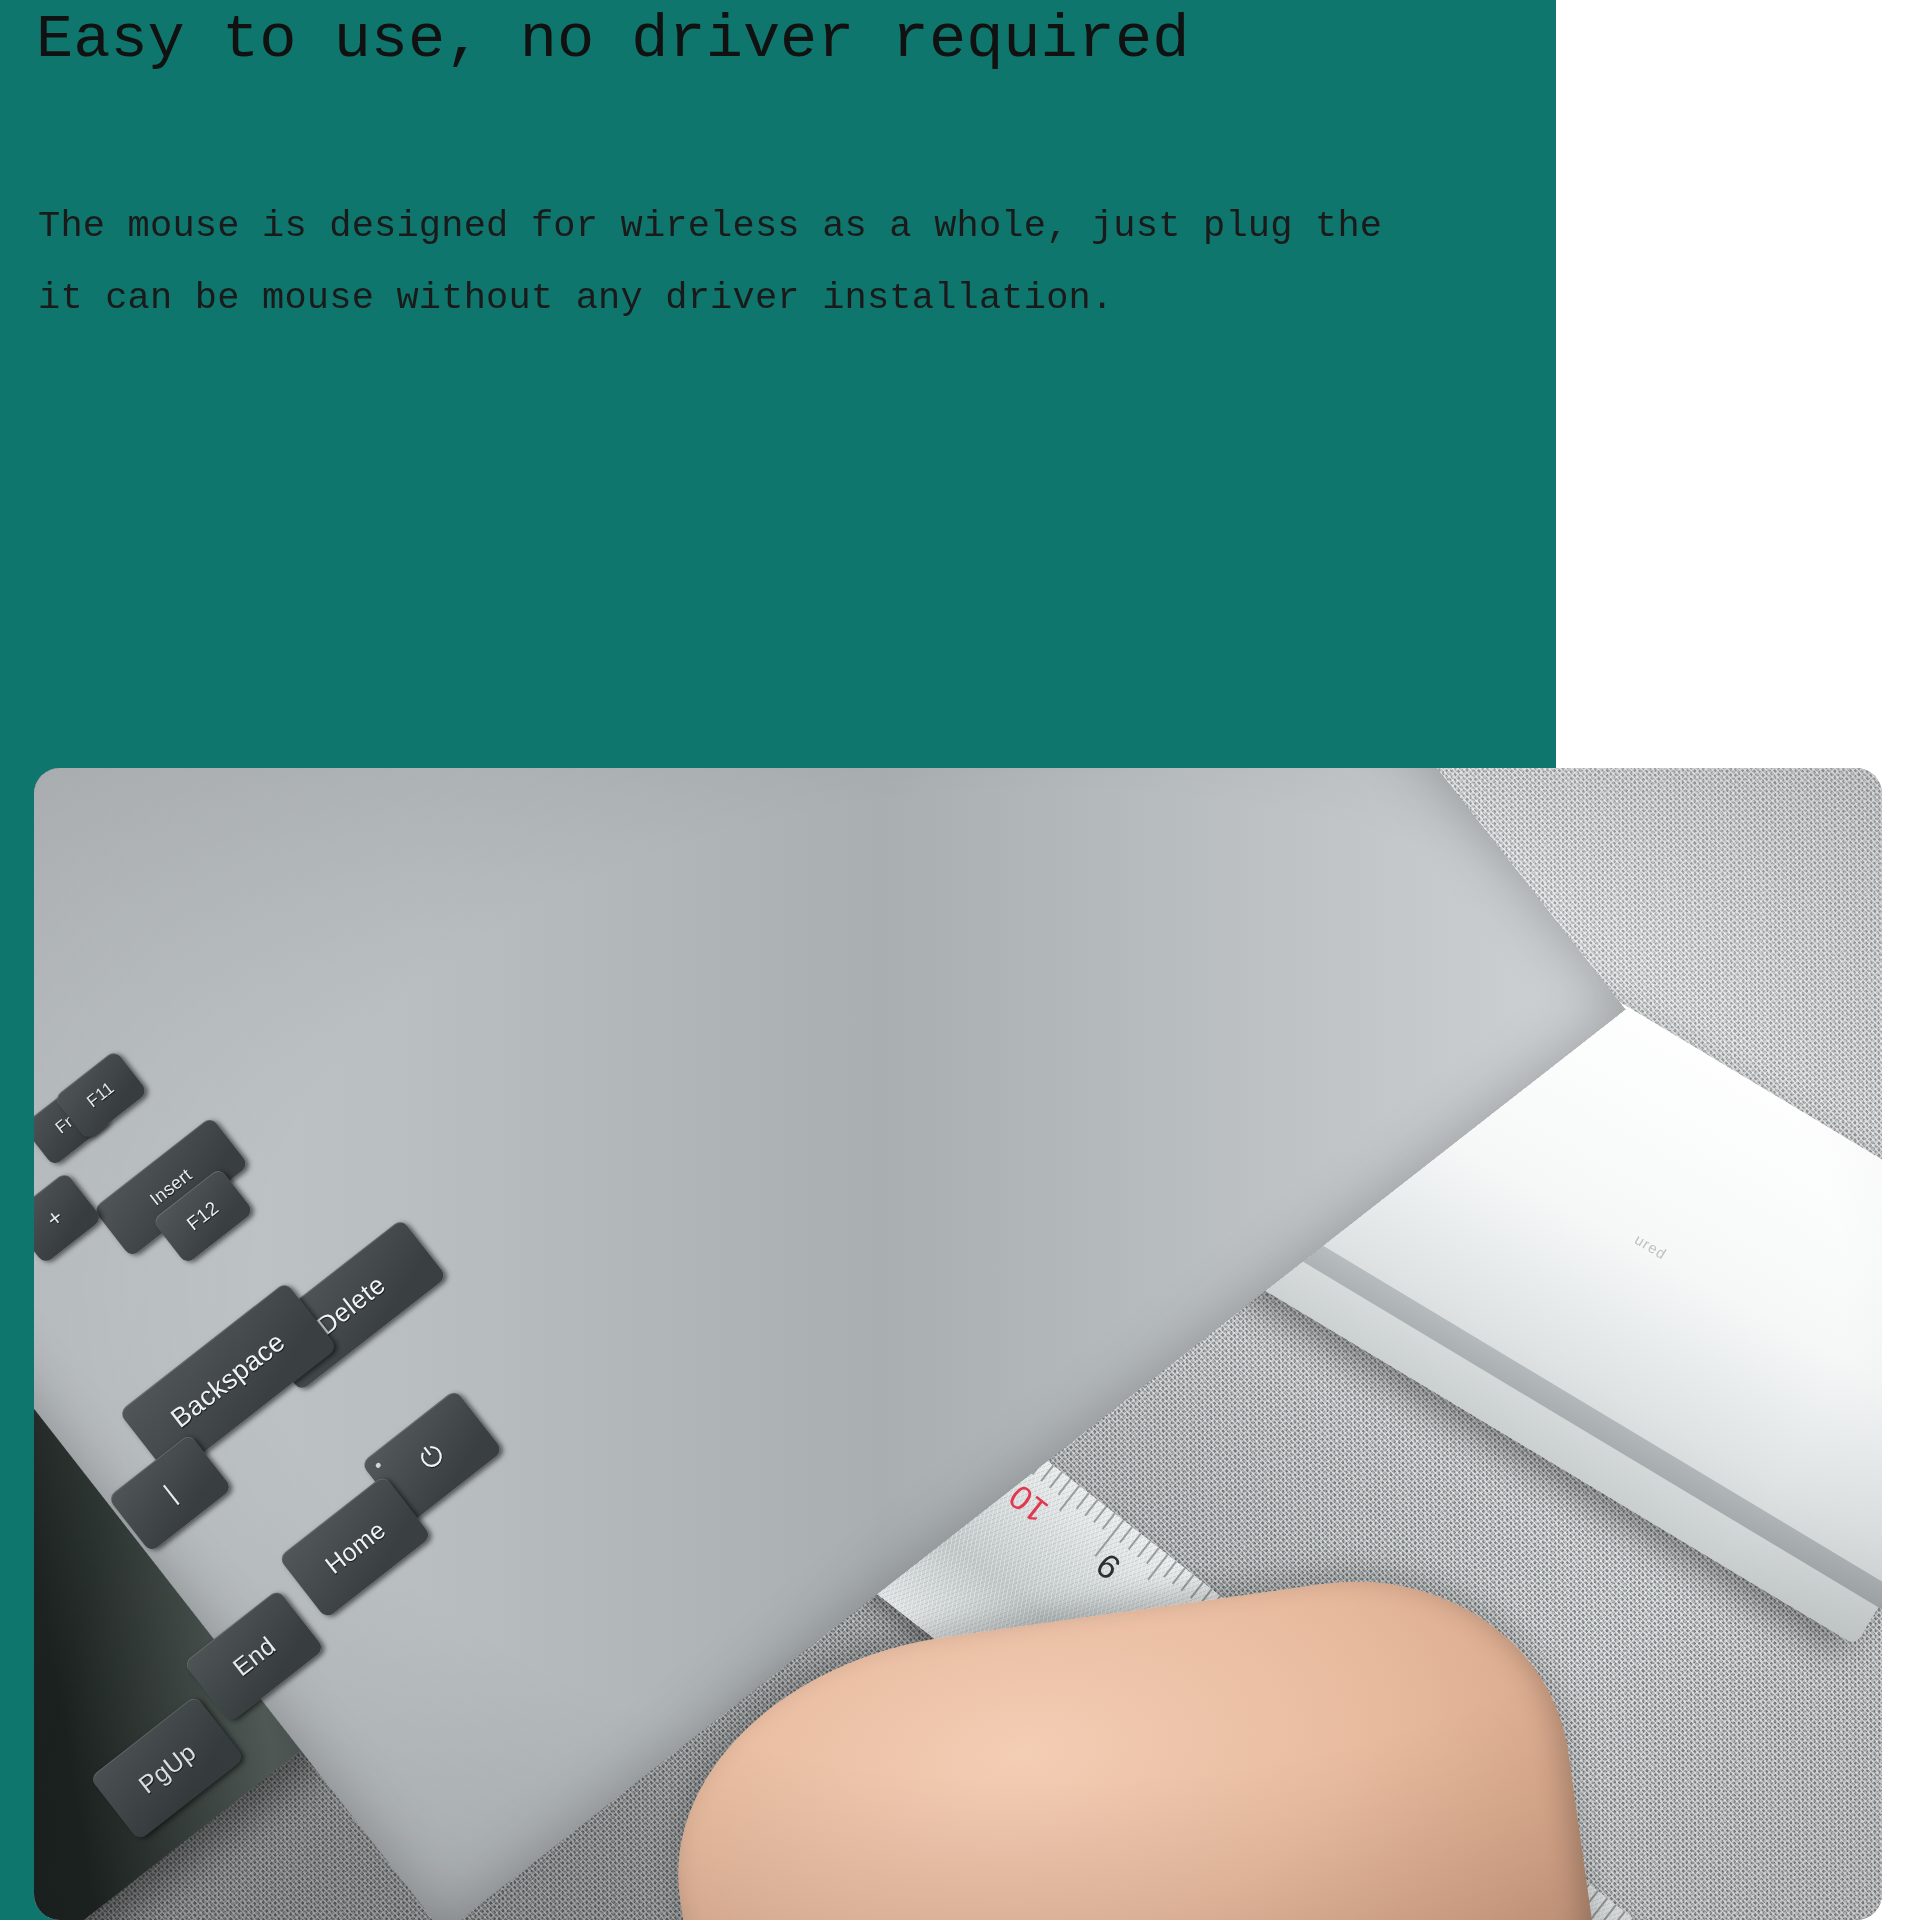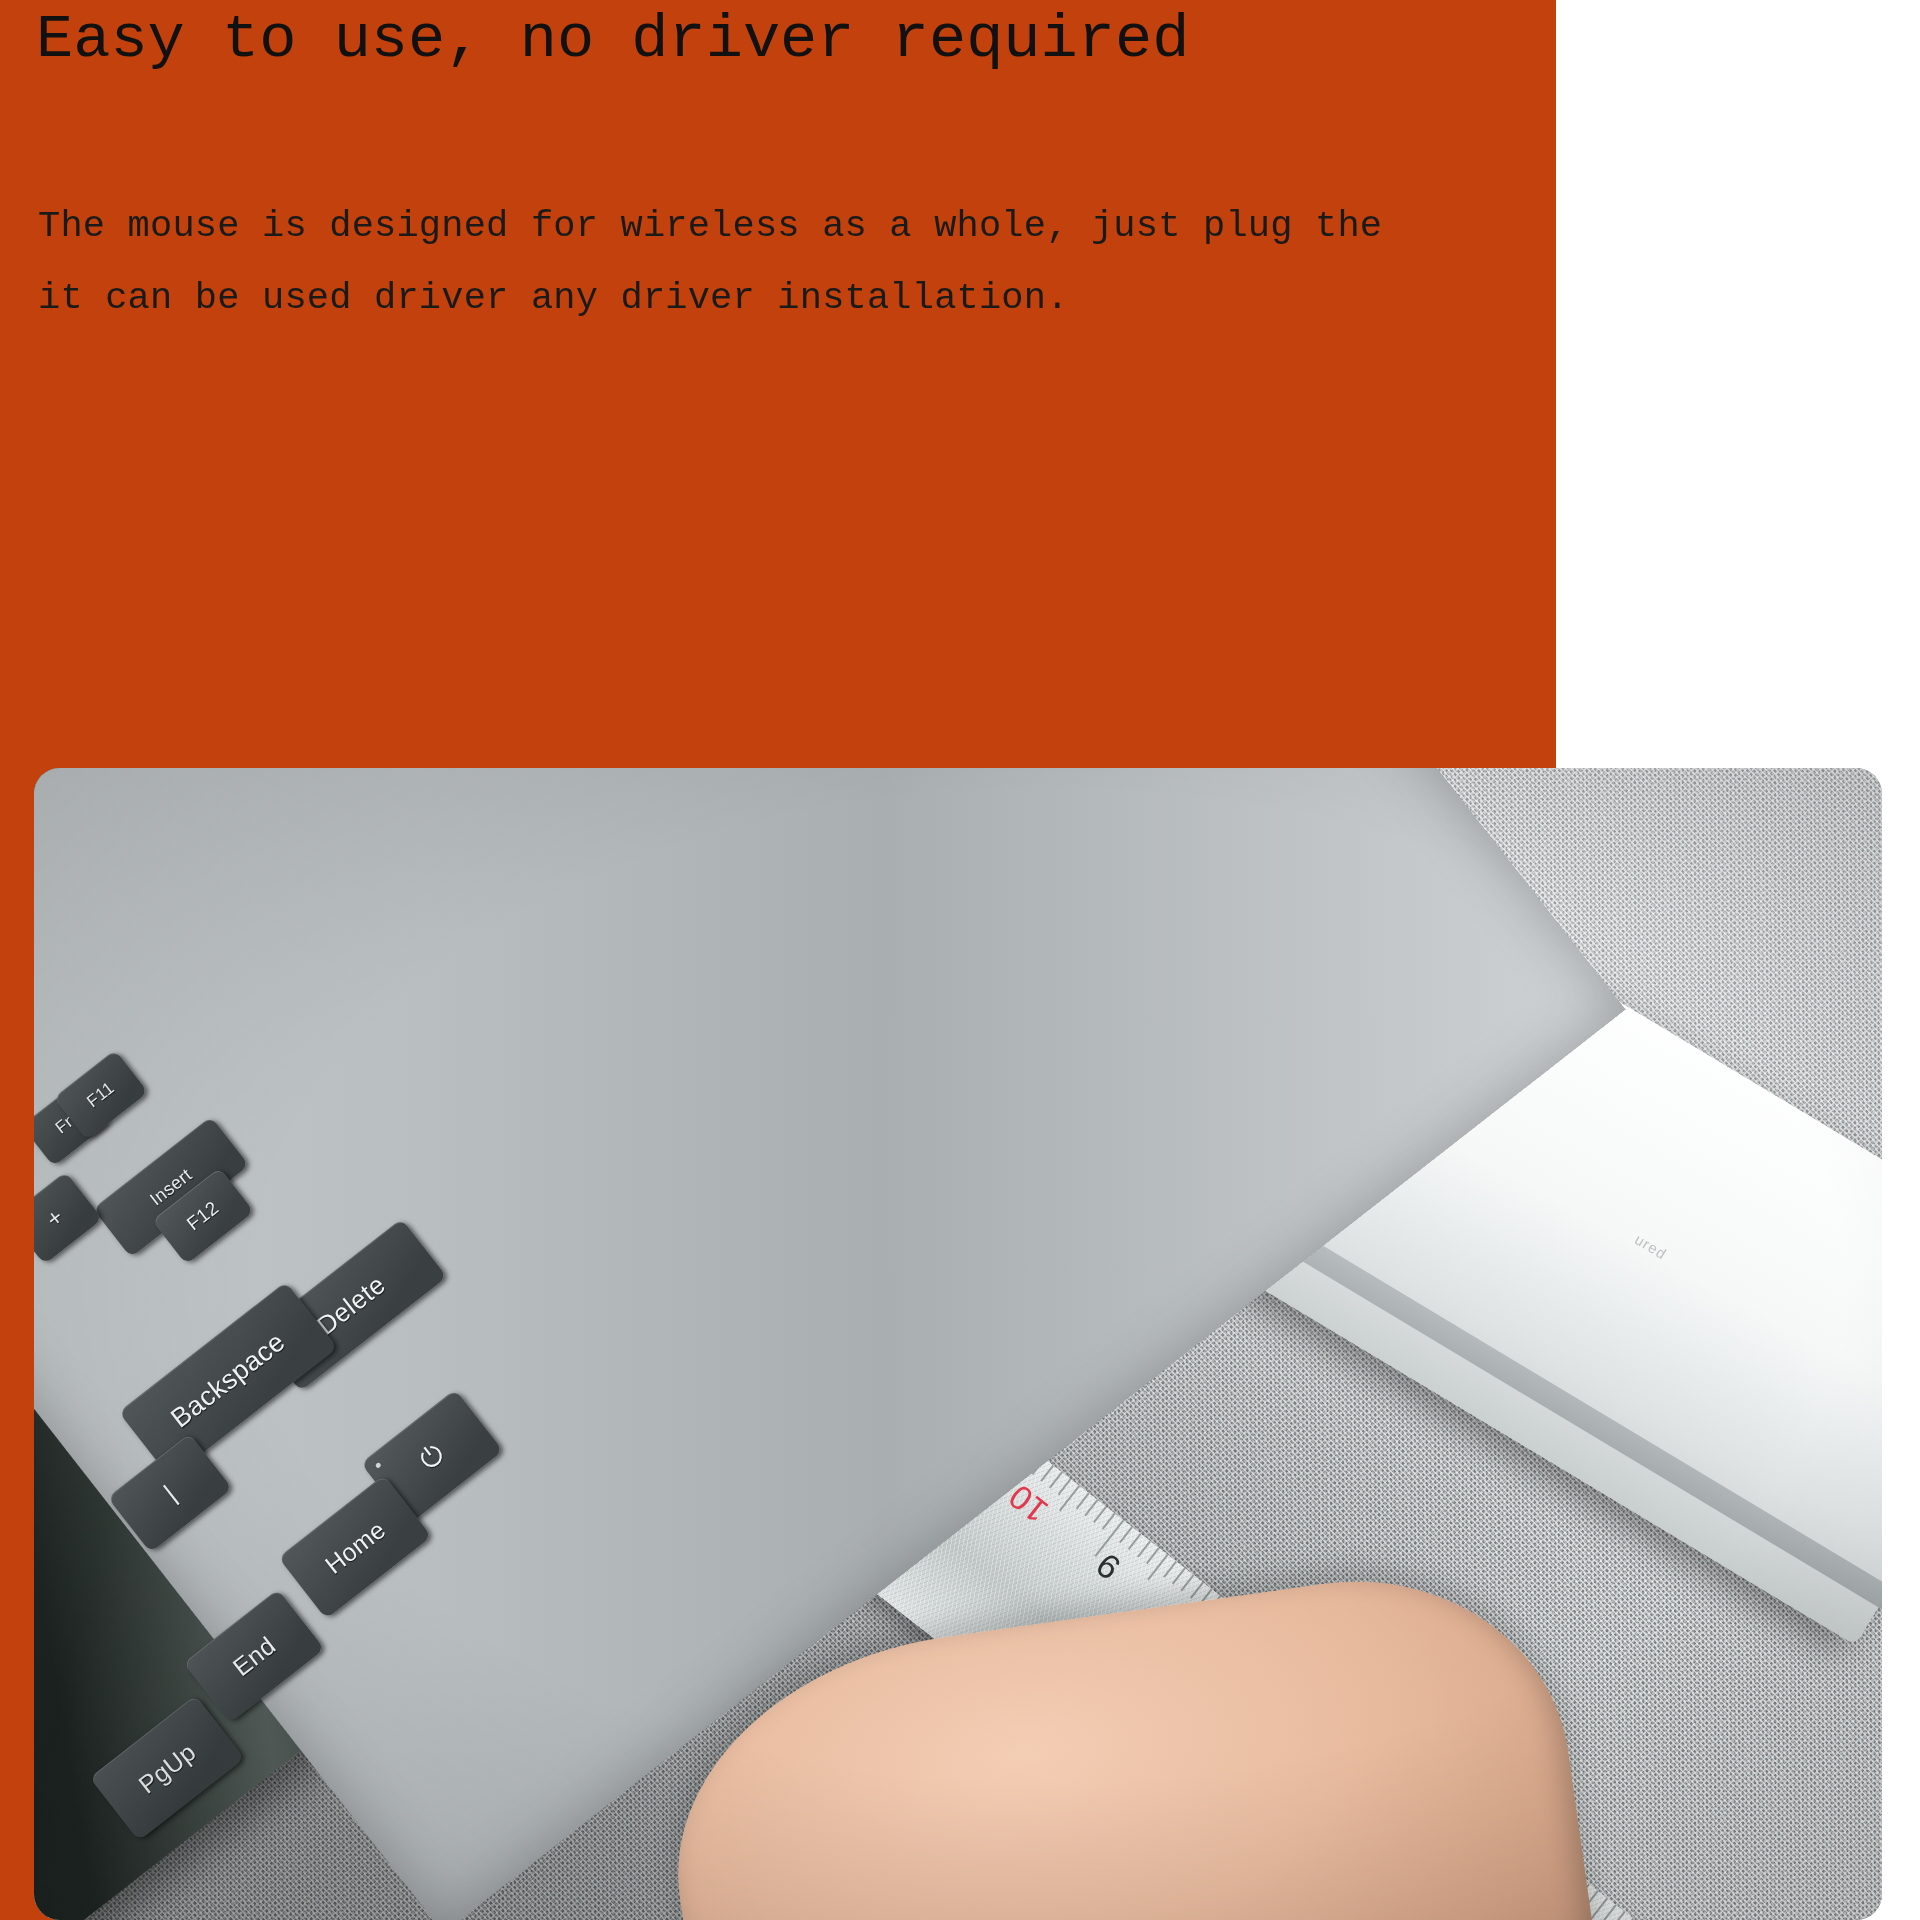--- a/index.html
+++ b/index.html
@@ -2,21 +2,21 @@
 <html><head>
 <meta charset="utf-8">
 <style>
   * { margin:0; padding:0; box-sizing:border-box; }
   html,body { width:1920px; height:1920px; }
   body {
     background:#ffffff;
     font-family:"Liberation Mono","DejaVu Sans Mono",monospace;
     overflow:hidden;
   }
-  .page { position:relative; width:1556px; height:1920px; background:#c2410c;padding-left:7px; }
+  .page { position:relative; width:1556px; height:1920px; background:#0f766e;padding-left:7px; }
 
   
   .headline{
     position:absolute; left:36px; top:2px;
     font-family:"Liberation Mono","DejaVu Sans Mono",monospace;
     font-size:62px; line-height:76px; color:#111;
     letter-spacing:0px; white-space:pre; font-weight:400;
   }
   .bodycopy{
     position:absolute; left:38px; top:190px; width:1450px;
@@ -167,21 +167,21 @@
 </style>
 </head>
 <body>
 
 <div class="page">
 
   <h1 class="headline">Easy to use, no driver required</h1>
 
   <div class="bodycopy">
     <span class="ln">The mouse is designed for wireless as a whole, just plug the</span>
-    <span class="ln">it can be used driver any driver installation.</span>
+    <span class="ln">it can be mouse without any driver installation.</span>
   </div>
 
   <figure class="photo">
     <div class="photo-inner">
 
       <div class="fabric"></div>
       <div class="fabric-shade"></div>
 
       <div class="white-dev"></div>
       <div class="white-dev-edge"></div>

